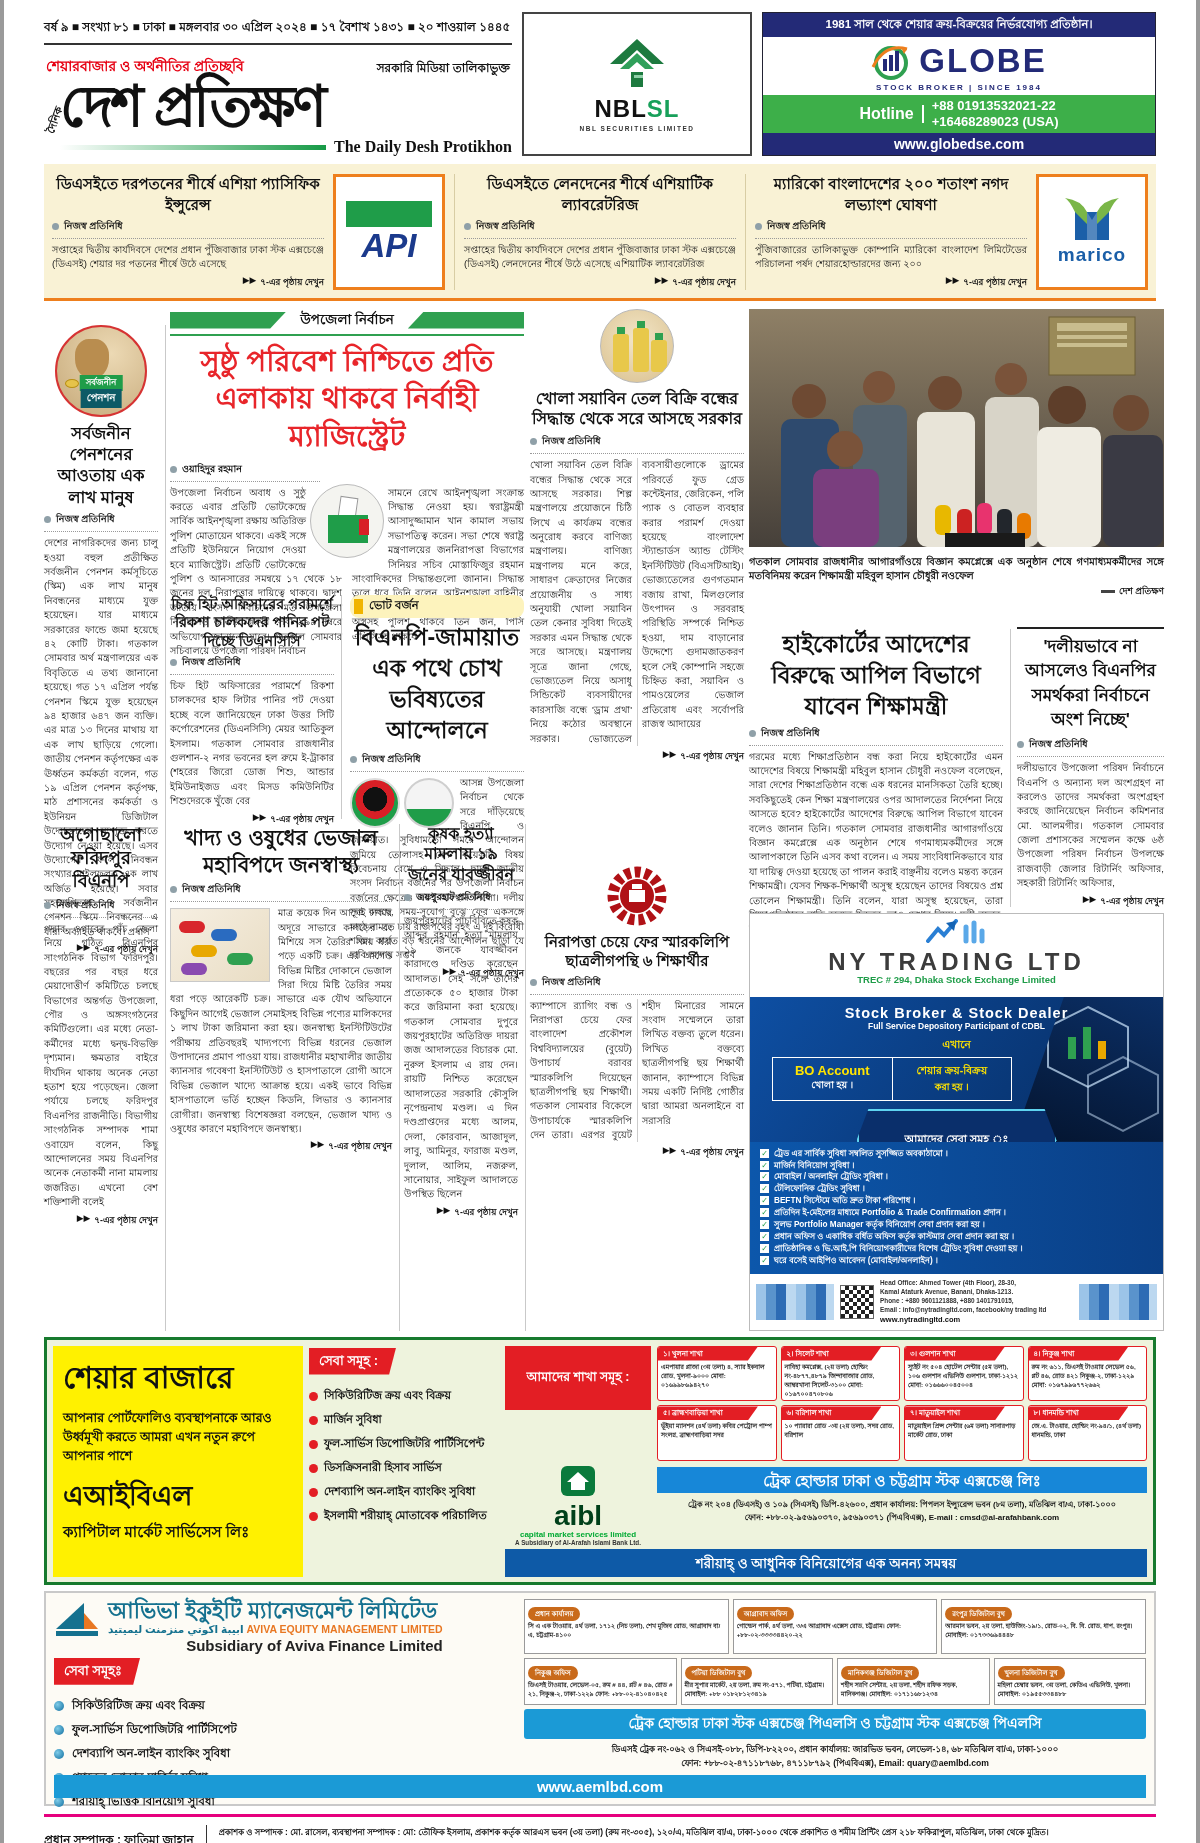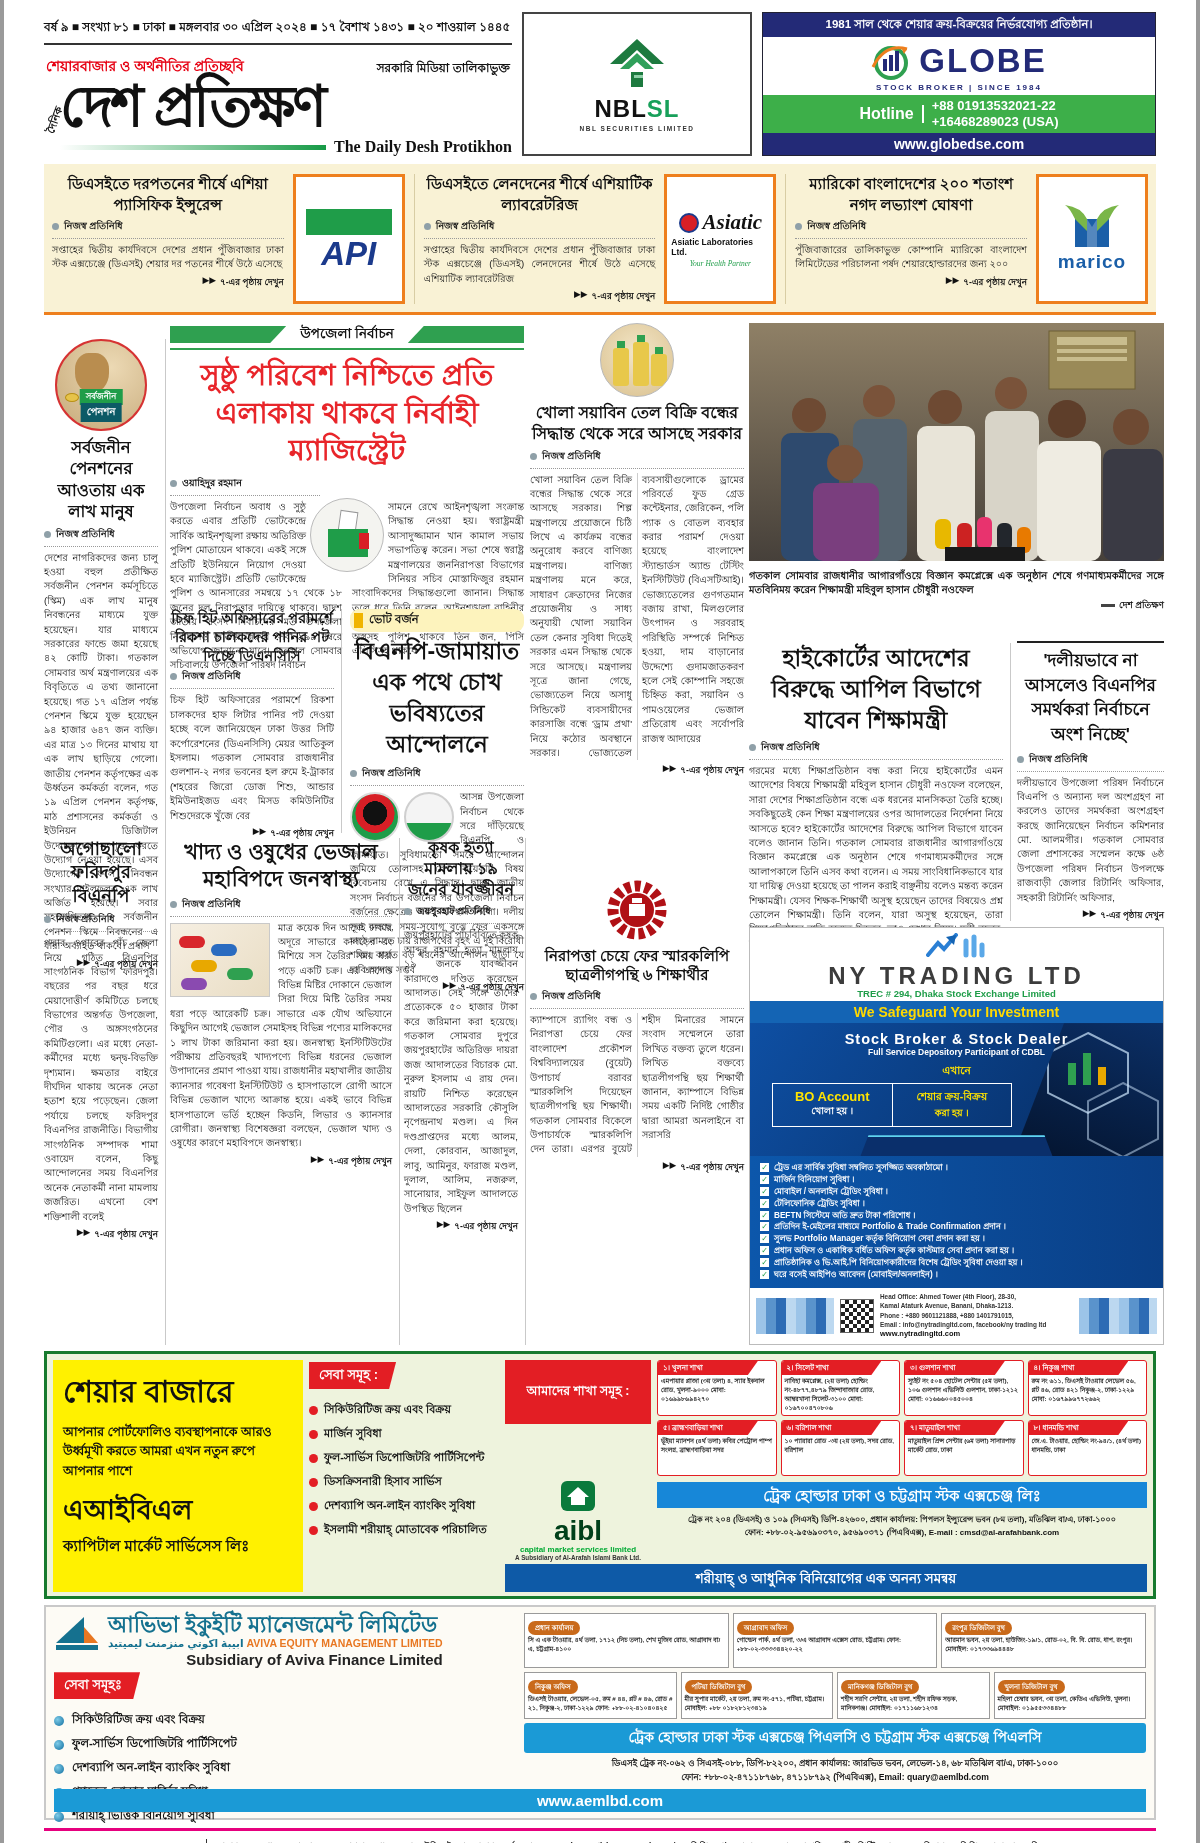--- a/index.html
+++ b/index.html
@@ -114,21 +114,21 @@
 
   .gear { width:64px; height:64px; border-radius:50%; margin:0 auto 4px; background:#fff; position:relative; }
   .gear svg { display:block; }
 
   .pills { float:left; width:100px; height:74px; margin:2px 8px 2px 0; border:1px solid #c9c9c9;
            background:linear-gradient(135deg,#f6efe2,#e9ddc4); position:relative; overflow:hidden; }
   .pill { position:absolute; border-radius:8px; }
 
   
   .ny { border:1px solid #bbb; display:flex; flex-direction:column; background:#fff; }
-  .ny-head { text-align:center; padding:5px 0 2px; }
+  .ny-head { text-align:center; padding:5px 0 12px; }
   .ny-name { font-size:24px; font-weight:800; letter-spacing:4px; color:#3c3c3c; line-height:1.05; }
   .ny-trec { font-size:9.5px; font-weight:800; color:#1f9d49; }
   .ny-slogan { background:#1464b4; color:#ffd900; font-size:14px; font-weight:800; text-align:center; padding:3px; }
   .ny-main { position:relative; background:linear-gradient(125deg,#0e4fa3,#062a5e); color:#fff; padding:8px 12px; overflow:hidden; }
   .ny-deco { position:absolute; right:0; top:0; bottom:0; width:150px;
              background:linear-gradient(200deg,#0b2f66,#04142e); clip-path:polygon(34% 0,100% 0,100% 100%,0 100%); }
   .ny-role { font-size:14.5px; font-weight:800; text-align:center; letter-spacing:1px; position:relative; }
   .ny-role-sub { font-size:8.5px; font-weight:700; text-align:center; position:relative; }
   .ny-here { color:#ffe400; font-size:10.5px; font-weight:800; text-align:center; margin-top:6px; position:relative; }
   .ny-boxes { display:flex; width:240px; margin:3px 0 0 10px; border:1px solid #fff; position:relative; }
@@ -287,28 +287,20 @@
       <h3>ডিএসইতে লেনদেনের শীর্ষে এশিয়াটিক ল্যাবরেটরিজ</h3>
       <div class="byline">
           <span class="bdot"></span>
           <span>নিজস্ব প্রতিনিধি</span>
         </div>
       <div class="body">সপ্তাহের দ্বিতীয় কার্যদিবসে দেশের প্রধান পুঁজিবাজার ঢাকা স্টক এক্সচেঞ্জে (ডিএসই) লেনদেনের শীর্ষে উঠে এসেছে এশিয়াটিক ল্যাবরেটরিজ</div>
       <div class="jump">
           <span>▶▶</span>
           <span>৭-এর পৃষ্ঠায় দেখুন</span>
         </div>
-    </div>
-    <div class="blogo">
-      <div class="asia-row">
-        <span class="asia-circ"></span>
-        <span class="asia-word">Asiatic</span>
-      </div>
-      <div class="asia-sub">Asiatic Laboratories Ltd.</div>
-      <div class="asia-tag">Your Health Partner</div>
     </div>
     <div class="vdiv"></div>
     <div class="brief">
       <h3>ম্যারিকো বাংলাদেশের ২০০ শতাংশ নগদ লভ্যাংশ ঘোষণা</h3>
       <div class="byline">
           <span class="bdot"></span>
           <span>নিজস্ব প্রতিনিধি</span>
         </div>
       <div class="body">পুঁজিবাজারের তালিকাভুক্ত কোম্পানি ম্যারিকো বাংলাদেশ লিমিটেডের পরিচালনা পর্ষদ শেয়ারহোল্ডারদের জন্য ২০০</div>
       <div class="jump">
@@ -570,21 +562,20 @@
     <div class="abs ny" style="left:705px;top:604px;width:415px;height:418px;">
       <div class="ny-head">
         <svg width="70" height="26" viewBox="0 0 70 26">
           <path d="M6 22 L16 10 L22 16 L34 2" fill="none" stroke="#2a7fd4" stroke-width="4" stroke-linecap="round"></path>
           <path d="M34 2 L24 4 L32 12 Z" fill="#1464b4"></path>
           <path d="M44 22 L44 8 M52 22 L52 4 M60 22 L60 12" stroke="#5aa8e8" stroke-width="5" stroke-linecap="round"></path>
         </svg>
         <div class="ny-name">NY TRADING LTD</div>
         <div class="ny-trec">TREC # 294, Dhaka Stock Exchange Limited</div>
       </div>
-      <div class="ny-slogan">We Safeguard Your Investment</div>
       <div class="ny-main">
         <div class="ny-deco">
           <svg width="150" height="140" viewBox="0 0 150 140">
             <polygon points="75,10 115,30 115,70 75,90 35,70 35,30" fill="none" stroke="#cfe8ff" stroke-width="2" opacity="0.7"></polygon>
             <polygon points="110,60 145,78 145,116 110,134 75,116 75,78" fill="none" stroke="#cfe8ff" stroke-width="2" opacity="0.5"></polygon>
             <rect x="55" y="40" width="8" height="22" fill="#2fa050"></rect>
             <rect x="70" y="30" width="8" height="32" fill="#2fa050"></rect>
             <rect x="85" y="44" width="8" height="18" fill="#e8a800"></rect>
           </svg>
         </div>

